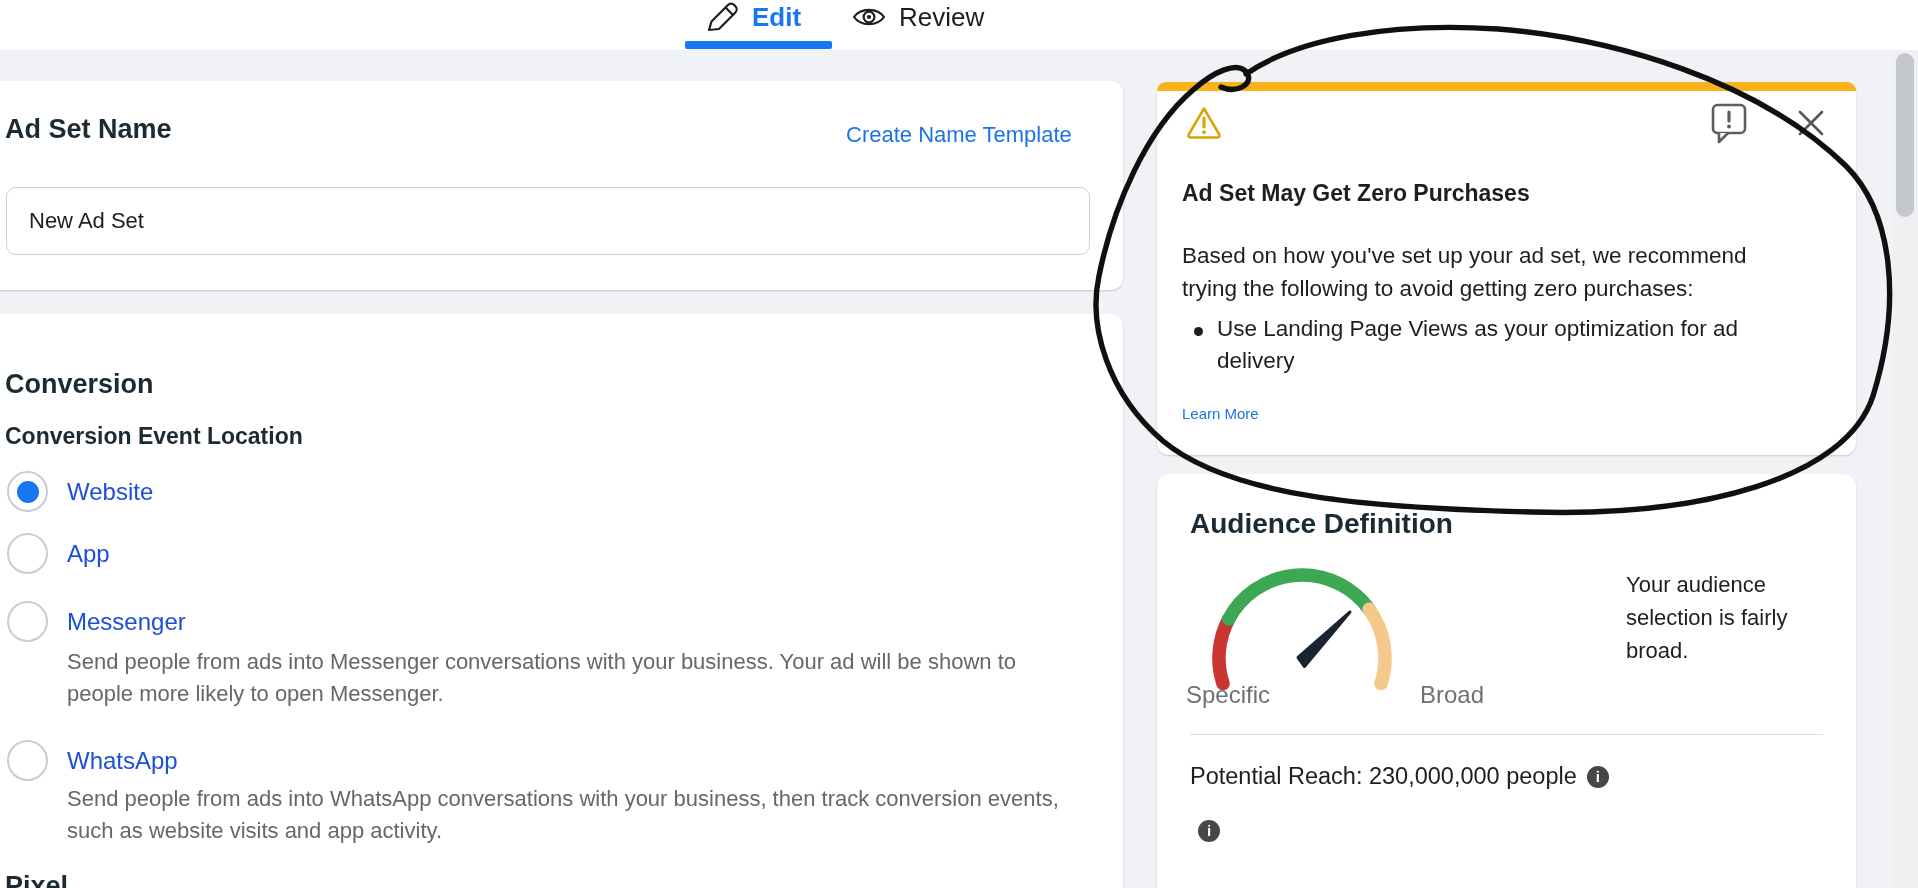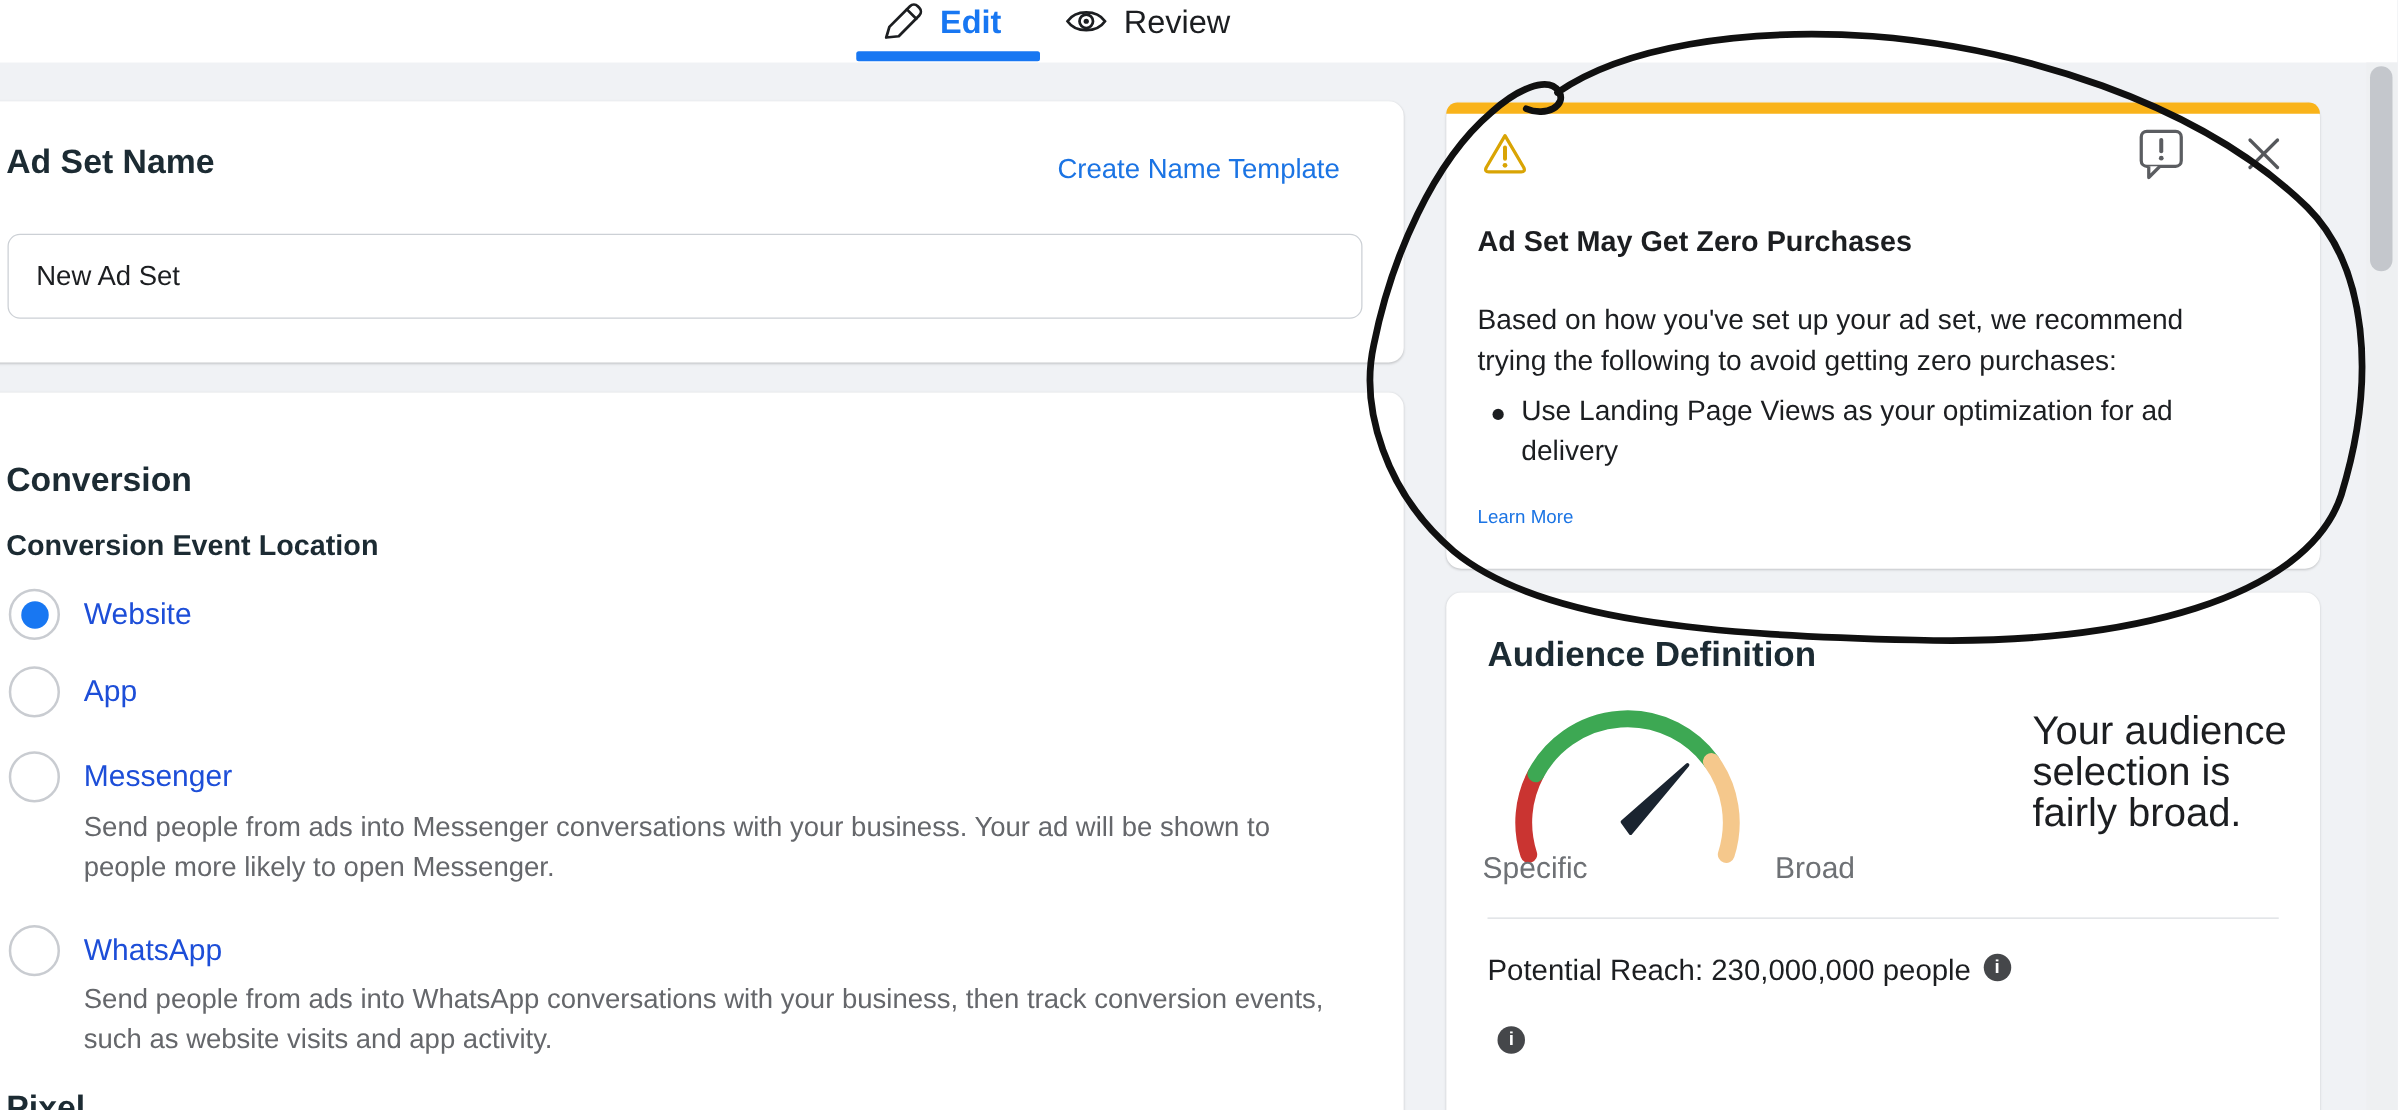--- a/index.html
+++ b/index.html
@@ -56,23 +56,23 @@
   
   .warn-title { position:absolute; left:1182px; top:180px; font-size:23px; font-weight:700; color:#1C1E21;text-align:center; }
   .warn-body { position:absolute; left:1182px; top:239px; width:600px; font-size:22.5px; line-height:33px; color:#1C1E21; }
   .warn-bullet-dot { position:absolute; left:1194px; top:327px; width:9px; height:9px; border-radius:50%; background:#1C1E21; }
   .warn-bullet-text { position:absolute; left:1217px; top:313px; width:550px; font-size:22.5px; line-height:32px; color:#1C1E21; }
   .warn-learn-more { left:1182px; top:405px; font-size:15px; }
 
   
   .aud-title { left:1190px; top:508px; font-size:28px; }
   .gauge-label { position:absolute; font-size:24px; color:#6E7175; }
-  .aud-status { position:absolute; left:1626px; top:568px; width:212px; font-size:32px; line-height:33px; color:#1C1E21; }
+  .aud-status { position:absolute; left:1626px; top:568px; width:212px; font-size:22px; line-height:33px; color:#1C1E21; }
   .divider { position:absolute; left:1190px; top:734px; width:633px; height:1px; background:#DADDE1; }
-  .reach-row { position:absolute; left:1190px; top:763px; font-size:23.5px; color:#1C1E21; display:flex; gap:10px; white-space:nowrap; }
+  .reach-row { position:absolute; left:1190px; top:763px; font-size:23.5px; color:#1C1E21; display:flex; align-items:center; gap:10px; white-space:nowrap; }
   .criteria-row { position:absolute; left:1190px; top:806px; width:622px; font-size:23.5px; line-height:38px; color:#77797D; }
   .info-icon { display:inline-block; width:22px; height:22px; border-radius:50%; background:#45474A;
     color:#fff; font-size:15px; font-weight:700; text-align:center; line-height:22px; vertical-align:-3px; }
   .info-icon::after { content:"i"; }
   .criteria-row .info-icon { margin-left:8px; }
 
   
   .scroll-track { position:absolute; left:1893px; top:50px; width:25px; height:838px; background:#EEF0F2; }
   .scroll-thumb { position:absolute; left:1896px; top:53px; width:18px; height:164px; border-radius:9px; background:#C4C7CC; }
 

